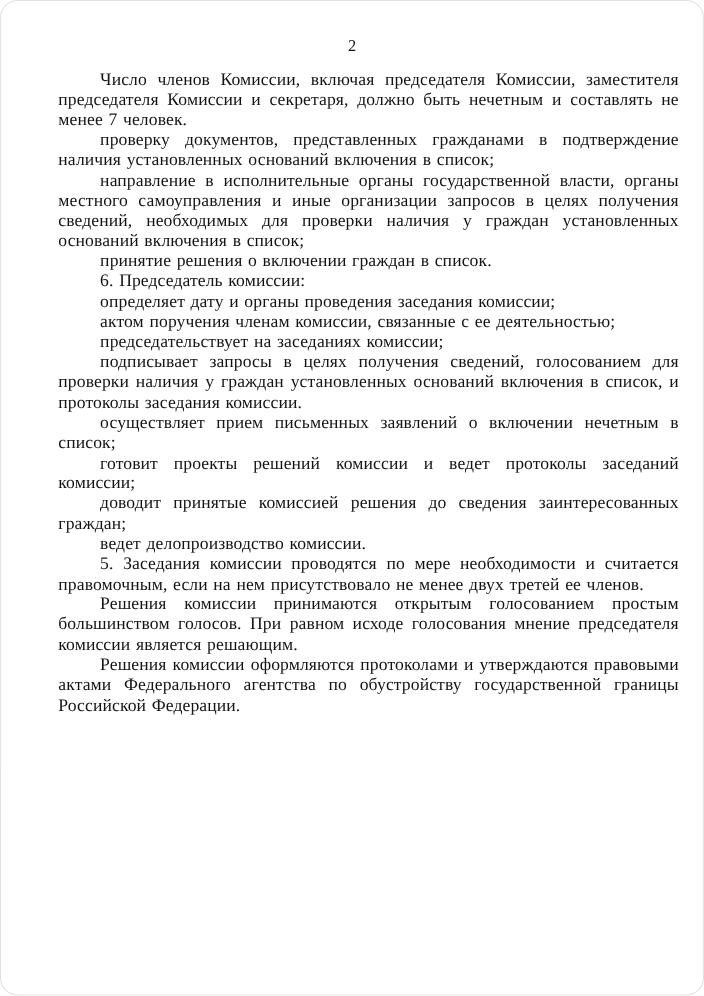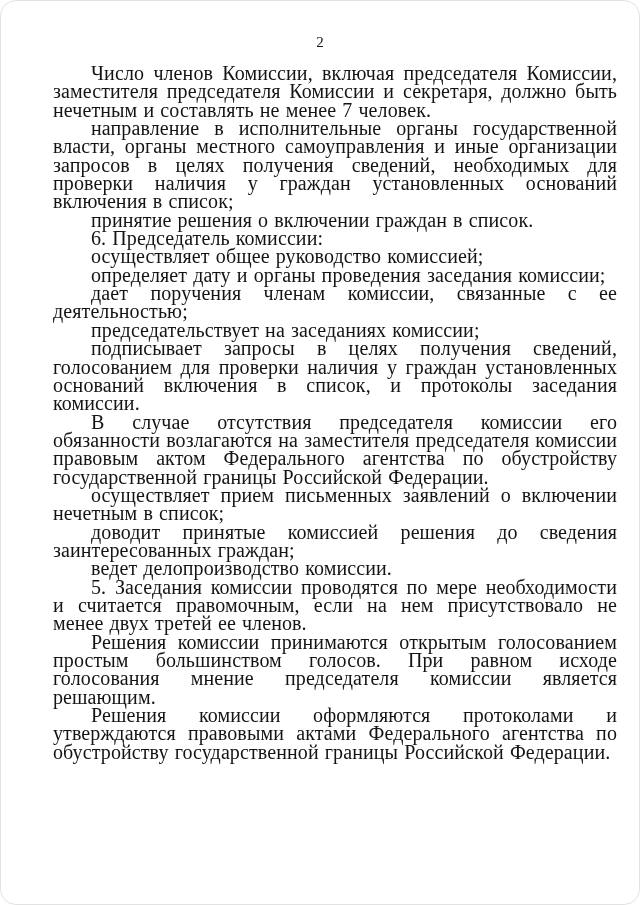--- a/index.html
+++ b/index.html
@@ -20,48 +20,48 @@
     color: #141414;
   }
   .page-number {
     margin-top: 33px;
     text-align: center;
     font-size: 15px;
     line-height: 17px;
   }
   .doc-body {
     margin: 13px 22px 0 52px; 
-    font-size: 20px;
+    font-size: 16px;
     line-height: 18.35px;
     text-align: justify;
     letter-spacing: 0.1px;
   }
   .doc-body p.para {
     margin: 0;
     padding: 0;
     text-indent: 38px;
     word-spacing: 1px;
   }
 </style>
 </head>
 <body>
 
 <div class="page">
   <div class="page-number">2</div>
   <div class="doc-body">
       <p class="para">Число членов Комиссии, включая председателя Комиссии, заместителя председателя Комиссии и секретаря, должно быть нечетным и составлять не менее 7 человек.</p>
+      <p class="para">проверку документов, представленных гражданами в подтверждение наличия установленных оснований включения в список;</p>
       <p class="para">направление в исполнительные органы государственной власти, органы местного самоуправления и иные организации запросов в целях получения сведений, необходимых для проверки наличия у граждан установленных оснований включения в список;</p>
       <p class="para">принятие решения о включении граждан в список.</p>
       <p class="para">6. Председатель комиссии:</p>
-      <p class="para">осуществляет общее руководство комиссией;</p>
       <p class="para">определяет дату и органы проведения заседания комиссии;</p>
-      <p class="para">дает поручения членам комиссии, связанные с ее деятельностью;</p>
+      <p class="para">актом поручения членам комиссии, связанные с ее деятельностью;</p>
       <p class="para">председательствует на заседаниях комиссии;</p>
       <p class="para">подписывает запросы в целях получения сведений, голосованием для проверки наличия у граждан установленных оснований включения в список, и протоколы заседания комиссии.</p>
-      <p class="para">В случае отсутствия председателя комиссии его обязанности возлагаются на заместителя председателя комиссии правовым актом Федерального агентства по обустройству государственной границы Российской Федерации.</p>
       <p class="para">осуществляет прием письменных заявлений о включении нечетным в список;</p>
+      <p class="para">готовит проекты решений комиссии и ведет протоколы заседаний комиссии;</p>
       <p class="para">доводит принятые комиссией решения до сведения заинтересованных граждан;</p>
       <p class="para">ведет делопроизводство комиссии.</p>
       <p class="para">5. Заседания комиссии проводятся по мере необходимости и считается правомочным, если на нем присутствовало не менее двух третей ее членов.</p>
       <p class="para">Решения комиссии принимаются открытым голосованием простым большинством голосов. При равном исходе голосования мнение председателя комиссии является решающим.</p>
       <p class="para">Решения комиссии оформляются протоколами и утверждаются правовыми актами Федерального агентства по обустройству государственной границы Российской Федерации.</p>
     </div>
 </div>
 
 </body></html>

